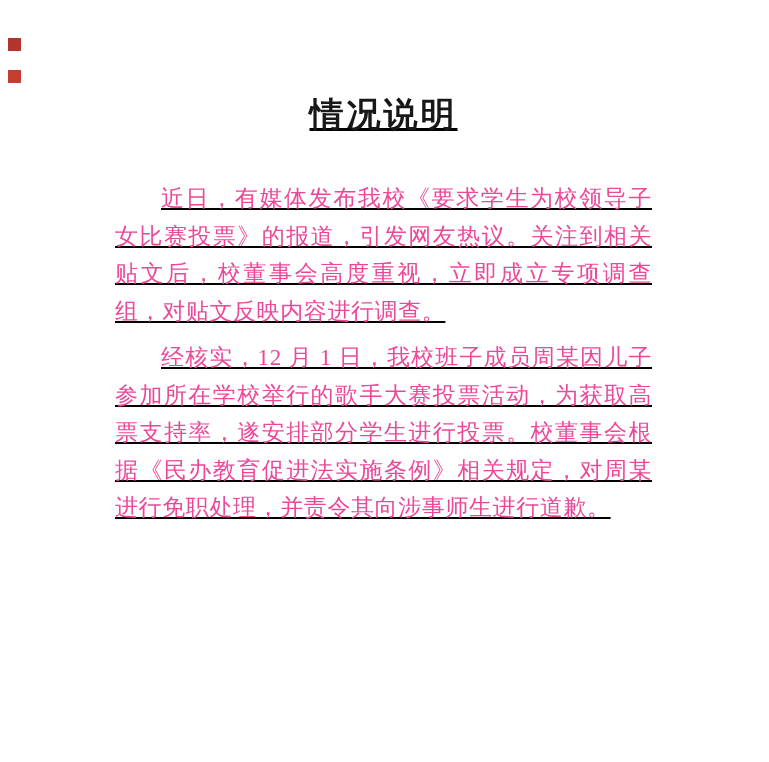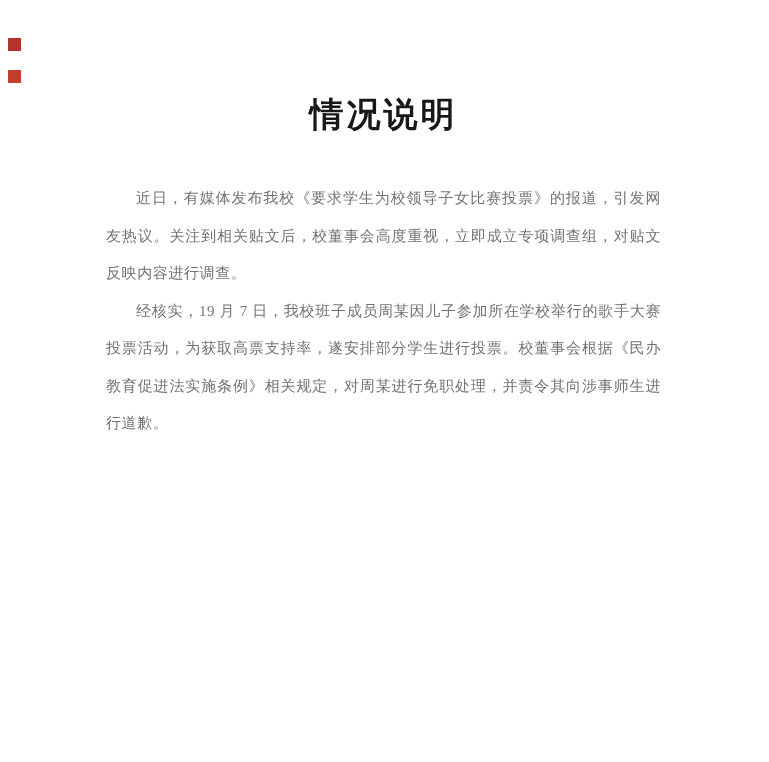--- a/index.html
+++ b/index.html
@@ -13,20 +13,21 @@
     overflow: hidden;
     position: relative;
     font-family: "Liberation Serif", serif;
   }
   .page {
     position: absolute;
     inset: 0;
     background: #ffffff;
     box-sizing: border-box;
     padding: 95px 108px 15px 106px;
+    text-decoration: underline;
   }
   .corner-markers {
     position: absolute;
     left: 8px;
     top: 38px;
     width: 14px;
     height: 46px;
   }
   .red-marker {
     position: absolute;
@@ -41,40 +42,40 @@
     margin: 0 0 47px 0;
     text-align: center;
     font-family: "DejaVu Sans", sans-serif;
     font-weight: 700;
     font-size: 34px;
     line-height: 38px;
     letter-spacing: 3px;
     color: #181818;
   }
   .doc-body p {
-    margin: 0;
-    font-size: 15px;
+    margin: 9px;
+    font-size: 23px;
     line-height: 37.5px;
     letter-spacing: 0.6px;
-    color: #737373;
+    color: #ec4899;
     text-align: justify;
     text-justify: inter-ideograph;
     text-indent: 2em;
   }
 </style>
 </head>
 <body>
 
 <div class="page">
 
   <div class="corner-markers">
     <span class="red-marker m1"></span>
     <span class="red-marker m2"></span>
   </div>
 
   <h1 class="doc-title">情况说明</h1>
 
   <div class="doc-body">
     <p>近日，有媒体发布我校《要求学生为校领导子女比赛投票》的报道，引发网友热议。关注到相关贴文后，校董事会高度重视，立即成立专项调查组，对贴文反映内容进行调查。</p>
-    <p>经核实，19 月 7 日，我校班子成员周某因儿子参加所在学校举行的歌手大赛投票活动，为获取高票支持率，遂安排部分学生进行投票。校董事会根据《民办教育促进法实施条例》相关规定，对周某进行免职处理，并责令其向涉事师生进行道歉。</p>
+    <p>经核实，12 月 1 日，我校班子成员周某因儿子参加所在学校举行的歌手大赛投票活动，为获取高票支持率，遂安排部分学生进行投票。校董事会根据《民办教育促进法实施条例》相关规定，对周某进行免职处理，并责令其向涉事师生进行道歉。</p>
   </div>
 
 </div>
 
 </body></html>

